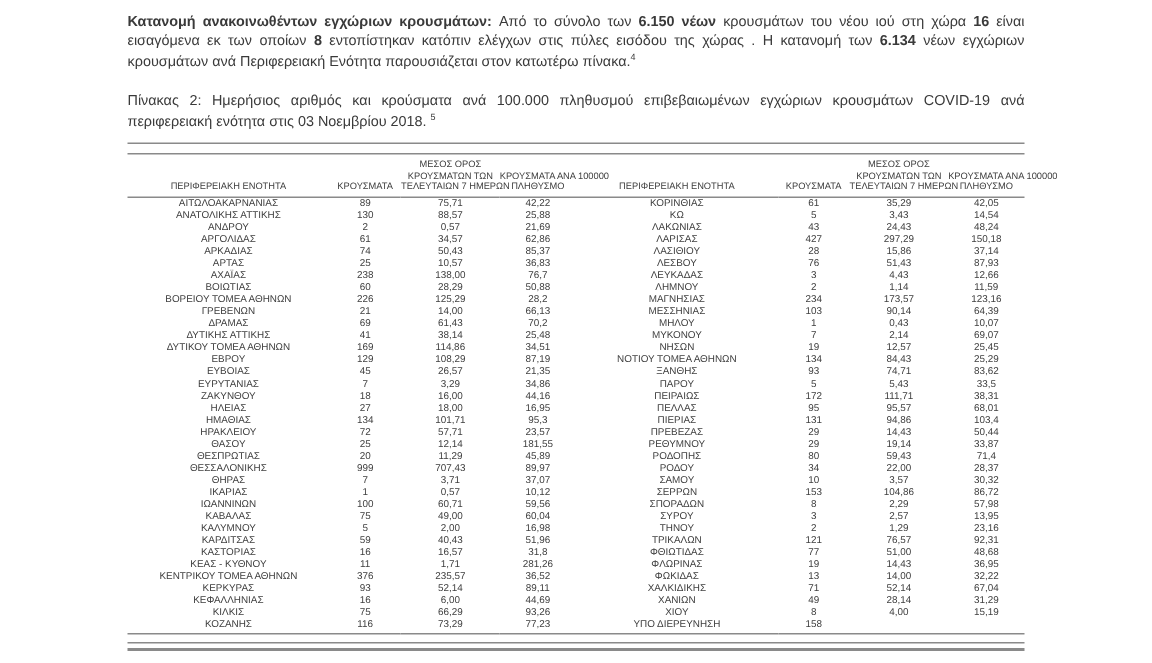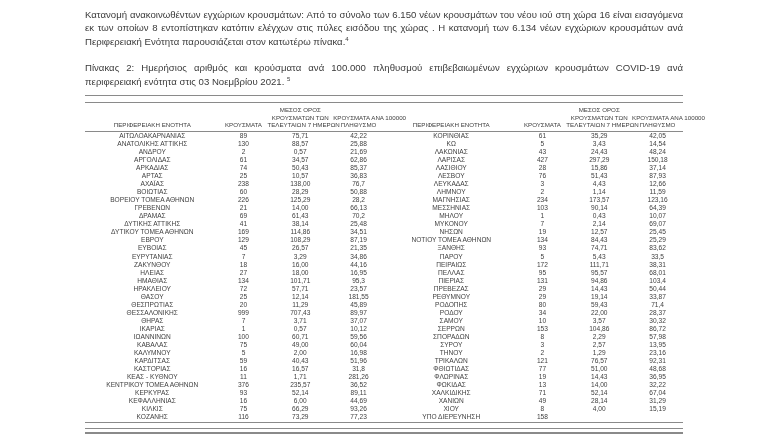--- a/index.html
+++ b/index.html
@@ -3,21 +3,21 @@
 <meta charset="utf-8">
 <style>
   html,body{margin:0;padding:0;}
   body{
     width:768px;height:442px;background:#ffffff;
     font-family:"Liberation Sans",sans-serif;color:#3a3a3a;
     overflow:hidden;
   }
   .page{padding:8px 85px 0 85px;}
   .para{font-size:9.6px;line-height:13.4px;text-align:justify;margin:0;color:#3a3a3a;}
-  .para .b{font-weight:normal;}
+  .para .b{font-weight:bold;}
   .para sup{font-size:6px;line-height:0;vertical-align:super;}
   #caption-para{margin-top:13px;}
   .double-rule{margin-top:7px;height:6px;border-top:1.5px solid #8a8a8a;border-bottom:1.5px solid #8a8a8a;}
   table{width:100%;border-collapse:collapse;table-layout:fixed;color:#404040;border-bottom:1px solid #8a8a8a;}
   th{
     font-weight:normal;font-size:6.2px;line-height:7.6px;
     text-align:center;vertical-align:bottom;white-space:pre;
     padding:3px 0 2px 0;border-bottom:1px solid #8a8a8a;overflow:visible;
   }
   td{
@@ -27,21 +27,21 @@
   .bottom-rule{margin-top:5px;height:3px;border-top:1px solid #8a8a8a;border-bottom:2px solid #8a8a8a;}
   col.c-name{width:22.5%;} col.c-cases{width:8%;} col.c-avg{width:11%;} col.c-per{width:8.5%;}
 </style>
 </head>
 <body>
 
 <div class="page">
 
   <p class="para" id="intro-para"><span class="b">Κατανομή ανακοινωθέντων εγχώριων κρουσμάτων: </span><span>Από το σύνολο των </span><span class="b">6.150 νέων</span><span> κρουσμάτων του νέου ιού στη χώρα </span><span class="b">16</span><span> είναι εισαγόμενα εκ των οποίων </span><span class="b">8</span><span> εντοπίστηκαν κατόπιν ελέγχων στις πύλες εισόδου της χώρας .  Η κατανομή των </span><span class="b">6.134</span><span> νέων εγχώριων κρουσμάτων ανά Περιφερειακή Ενότητα παρουσιάζεται στον κατωτέρω πίνακα.</span><sup>4</sup></p>
 
-  <p class="para" id="caption-para"><span>Πίνακας 2:  Ημερήσιος αριθμός και κρούσματα ανά 100.000 πληθυσμού επιβεβαιωμένων εγχώριων κρουσμάτων COVID-19 ανά περιφερειακή ενότητα στις 03 Νοεμβρίου 2021. </span><sup>5</sup></p>
+  <p class="para" id="caption-para"><span>Πίνακας 2:  Ημερήσιος αριθμός και κρούσματα ανά 100.000 πληθυσμού επιβεβαιωμένων εγχώριων κρουσμάτων COVID-19 ανά περιφερειακή ενότητα στις 03 Νοεμβρίου 2018. </span><sup>5</sup></p>
 
   <div class="double-rule"></div>
 
   <table>
     <colgroup>
       <col class="c-name">
         <col class="c-cases">
         <col class="c-avg">
         <col class="c-per">
       <col class="c-name">

